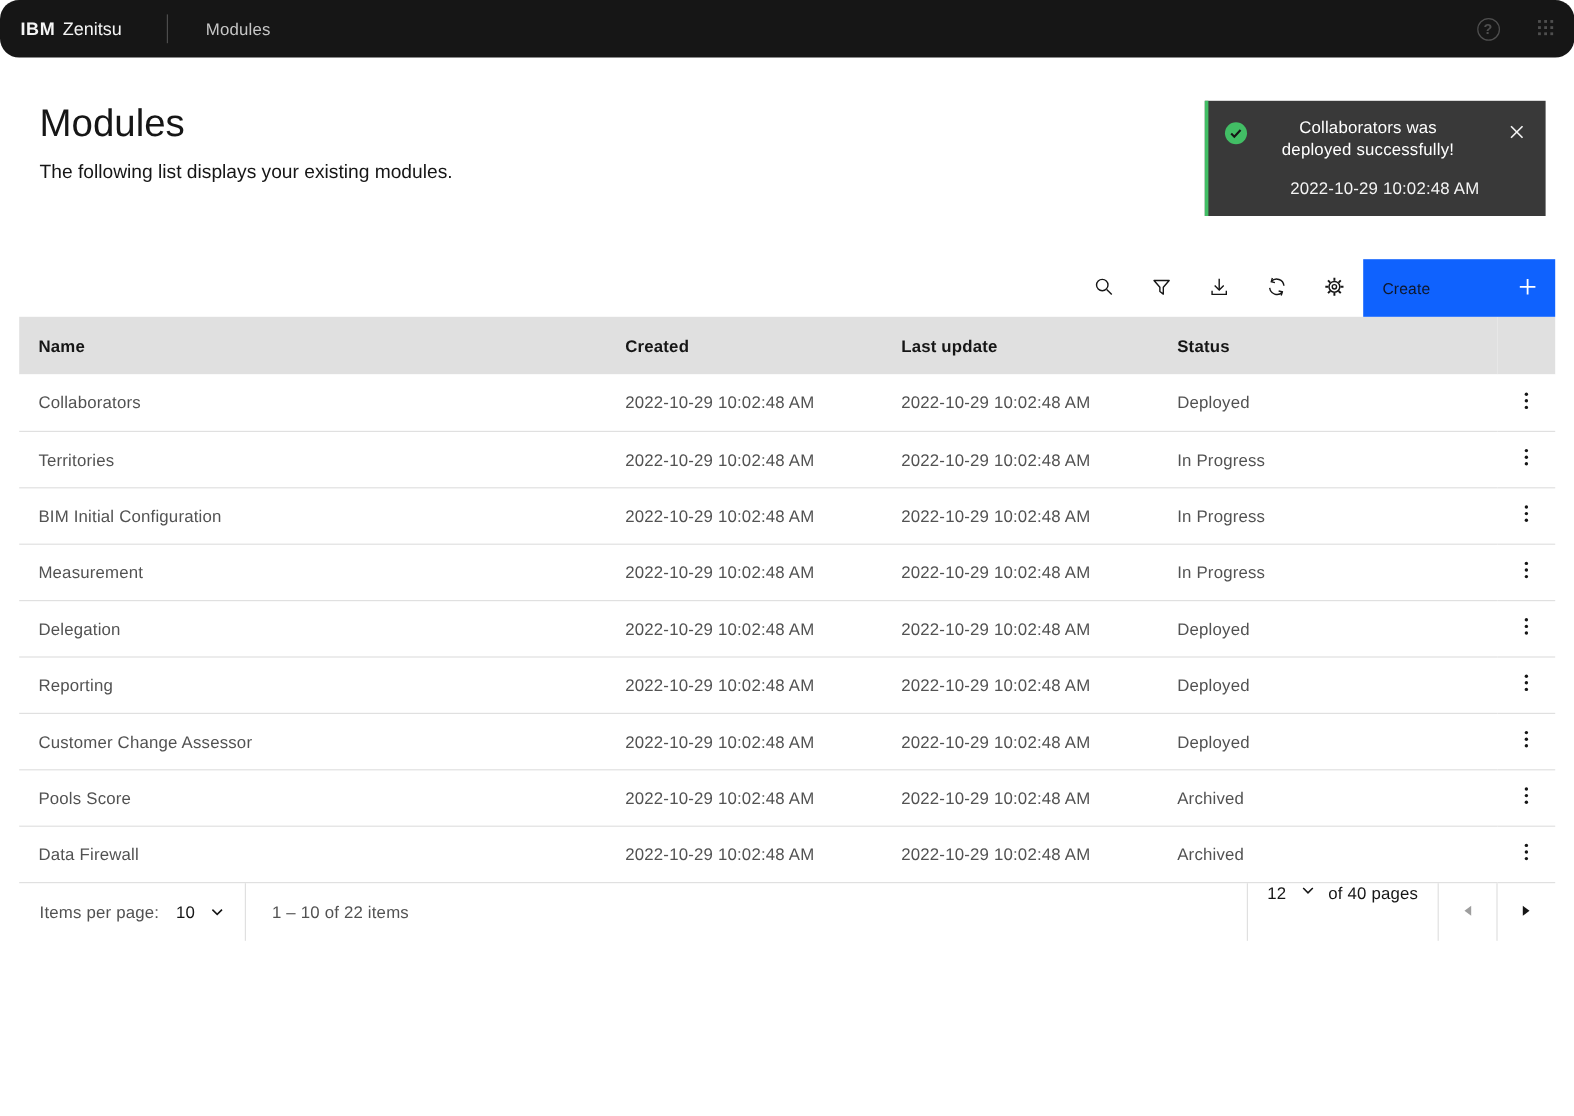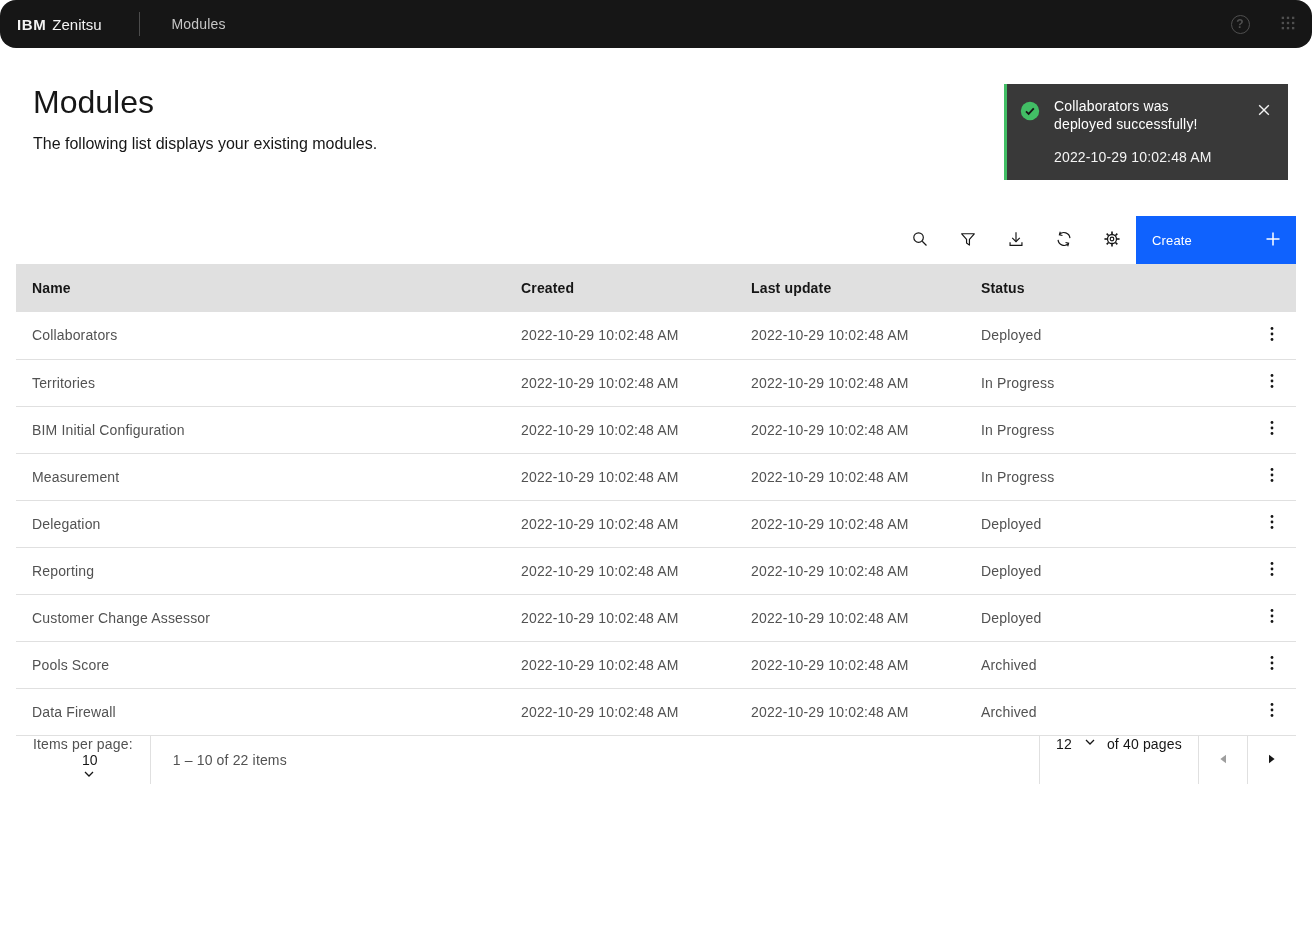--- a/index.html
+++ b/index.html
@@ -22,53 +22,53 @@
   .topnav-item{margin-left:32px;color:#c6c6c6;font-size:14px;letter-spacing:.16px;cursor:pointer;}
   .topbar-actions{margin-left:auto;display:flex;}
   .topbar-btn{width:48px;height:48px;display:flex;align-items:center;justify-content:center;
               background:transparent;border:none;cursor:pointer;padding:0;}
   .help-circle{width:19px;height:19px;border:1.5px solid #4f4f4f;border-radius:50%;color:#4f4f4f;
                display:flex;align-items:center;justify-content:center;font-size:12px;font-weight:700;}
 
   
   .toast{position:absolute;top:84px;left:1004px;width:284px;height:96px;background:var(--toast-bg);
          border-left:3px solid var(--success);display:flex;padding:13px 14px 0 13px;}
-  .toast-body{margin-left:14px;flex:1;}
+  .toast-body{margin-left:14px;flex:1;text-align:center;}
   .toast-title{font-size:14px;line-height:18px;letter-spacing:.16px;color:#ffffff;max-width:172px;}
   .toast-time{margin-top:16px;font-size:14px;color:#f4f4f4;letter-spacing:.16px;}
   .toast-close{background:none;border:none;cursor:pointer;width:20px;height:20px;padding:2px;margin-top:4px;flex:none;}
 
   
   .page-head{position:absolute;left:33px;top:82px;}
   .page-title{margin:0;font-size:32px;line-height:40px;font-weight:400;color:var(--text);}
   .page-desc{margin-top:10px;font-size:16px;line-height:24px;color:var(--text);}
 
   
   .table-wrap{position:absolute;left:16px;top:216px;width:1280px;}
   .toolbar{height:48px;display:flex;justify-content:flex-end;align-items:center;background:#fff;}
   .toolbar-btn{width:48px;height:48px;display:flex;align-items:center;justify-content:center;
                background:none;border:none;cursor:pointer;padding:0;}
-  .create-btn{width:160px;height:48px;background:var(--accent);border:none;color:#ffffff;cursor:pointer;
+  .create-btn{width:160px;height:48px;background:var(--accent);border:none;color:#0f172a;cursor:pointer;
               display:flex;align-items:center;justify-content:space-between;padding:0 15px 0 16px;
               font-size:13px;letter-spacing:.16px;font-family:inherit;}
 
   table{width:100%;border-collapse:collapse;font-size:14px;letter-spacing:.16px;}
   thead th{background:var(--th-bg);height:48px;text-align:left;font-weight:600;color:var(--text);
            padding:0 8px 0 16px;font-size:14px;}
   th.col-name{width:489px;} th.col-created{width:230px;} th.col-updated{width:230px;}
   th.col-status{} th.col-menu{width:48px;}
   tbody td{height:47px;border-bottom:1px solid var(--border);color:var(--text2);padding:0 8px 0 16px;
            background:#fff;}
   td.cell-menu{padding:0;text-align:center;}
   .overflow-btn{width:48px;height:46px;background:none;border:none;cursor:pointer;display:inline-flex;
                 align-items:center;justify-content:center;}
 
   
   .pager{height:48px;display:flex;align-items:center;font-size:14px;color:var(--text2);letter-spacing:.16px;}
-  .pager-left{display:flex;align-items:center;padding-left:17px;height:48px;flex-direction:column;}
+  .pager-left{display:flex;align-items:center;padding-left:17px;height:48px;}
   .pager-val{color:var(--text);margin-left:14px;}
   .chev{margin-left:12px;display:inline-flex;}
   .vdiv{width:1px;height:48px;background:var(--border);}
   .vdiv.after-select{margin-left:17px;}
   .range-text{margin-left:22px;}
   .pager-right{margin-left:auto;display:flex;align-items:center;height:48px;}
   .page-select{display:flex;align-items:flex-start;width:158px;padding-left:16px;height:48px;cursor:pointer;}
   .pages-label{margin-left:11px;color:var(--text);}
   .caret-btn{width:48px;height:48px;background:none;border:none;display:flex;align-items:center;
              justify-content:center;cursor:pointer;padding:0;}

